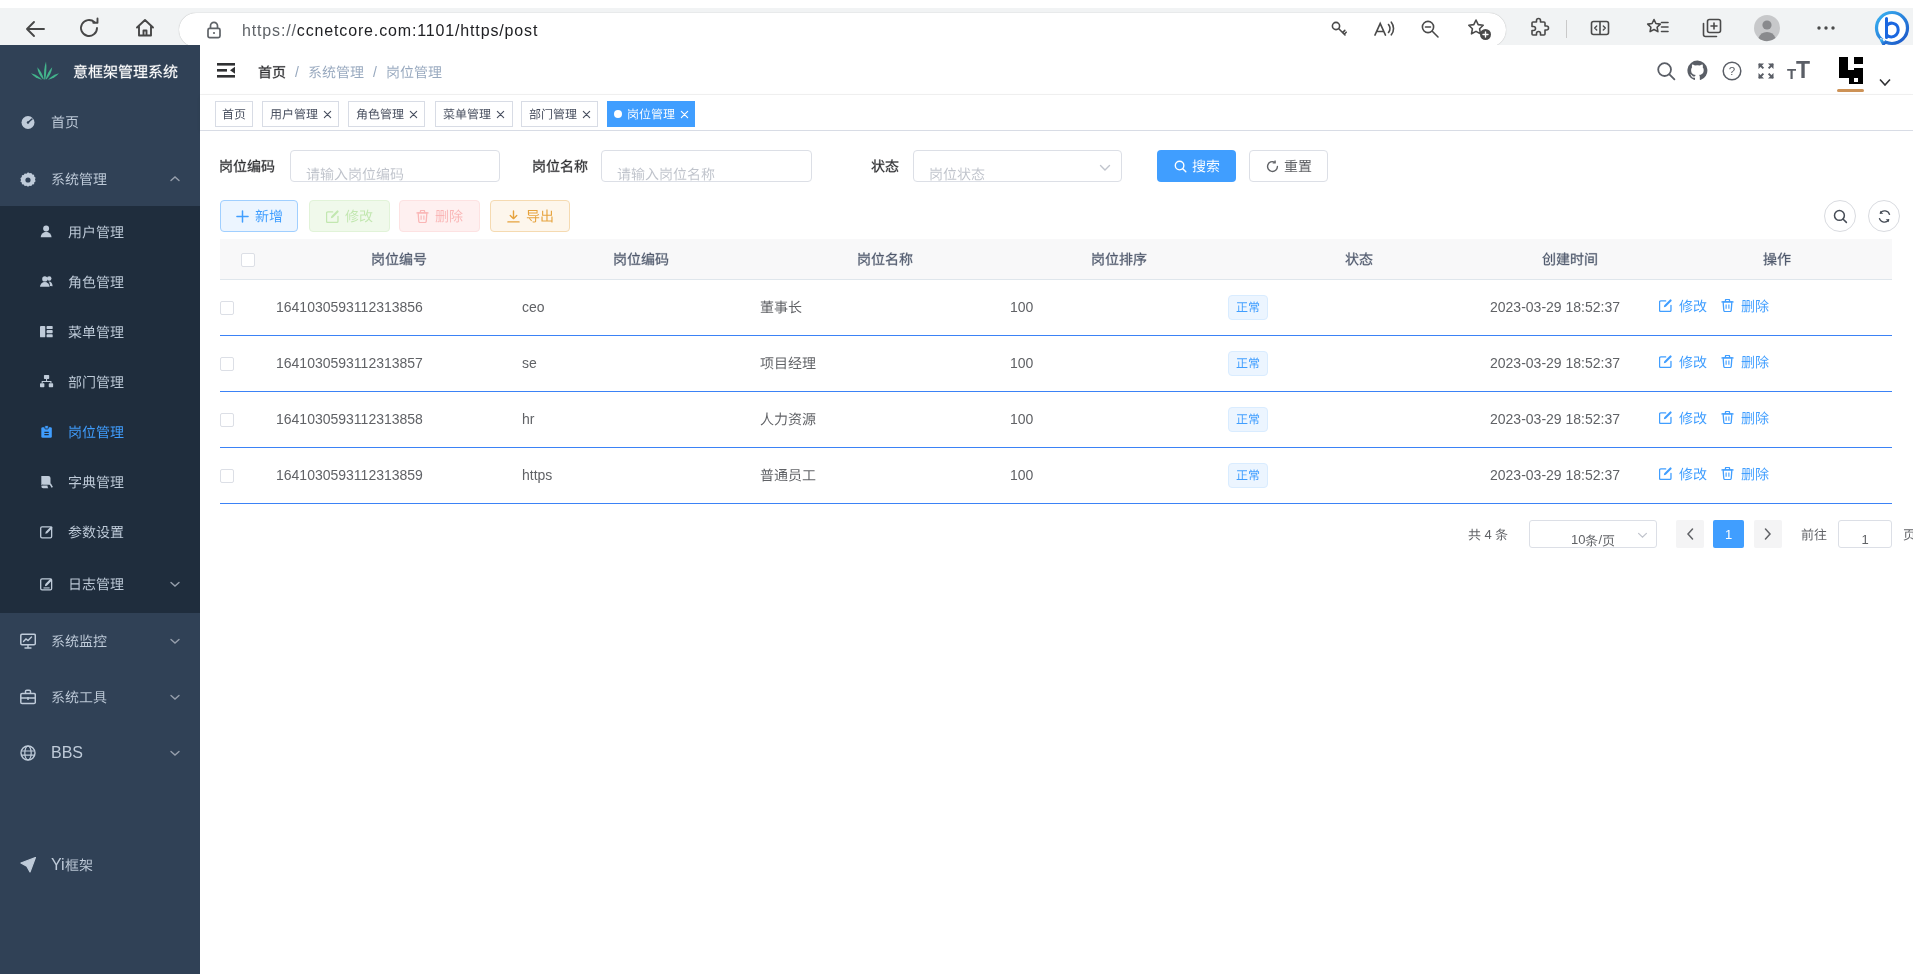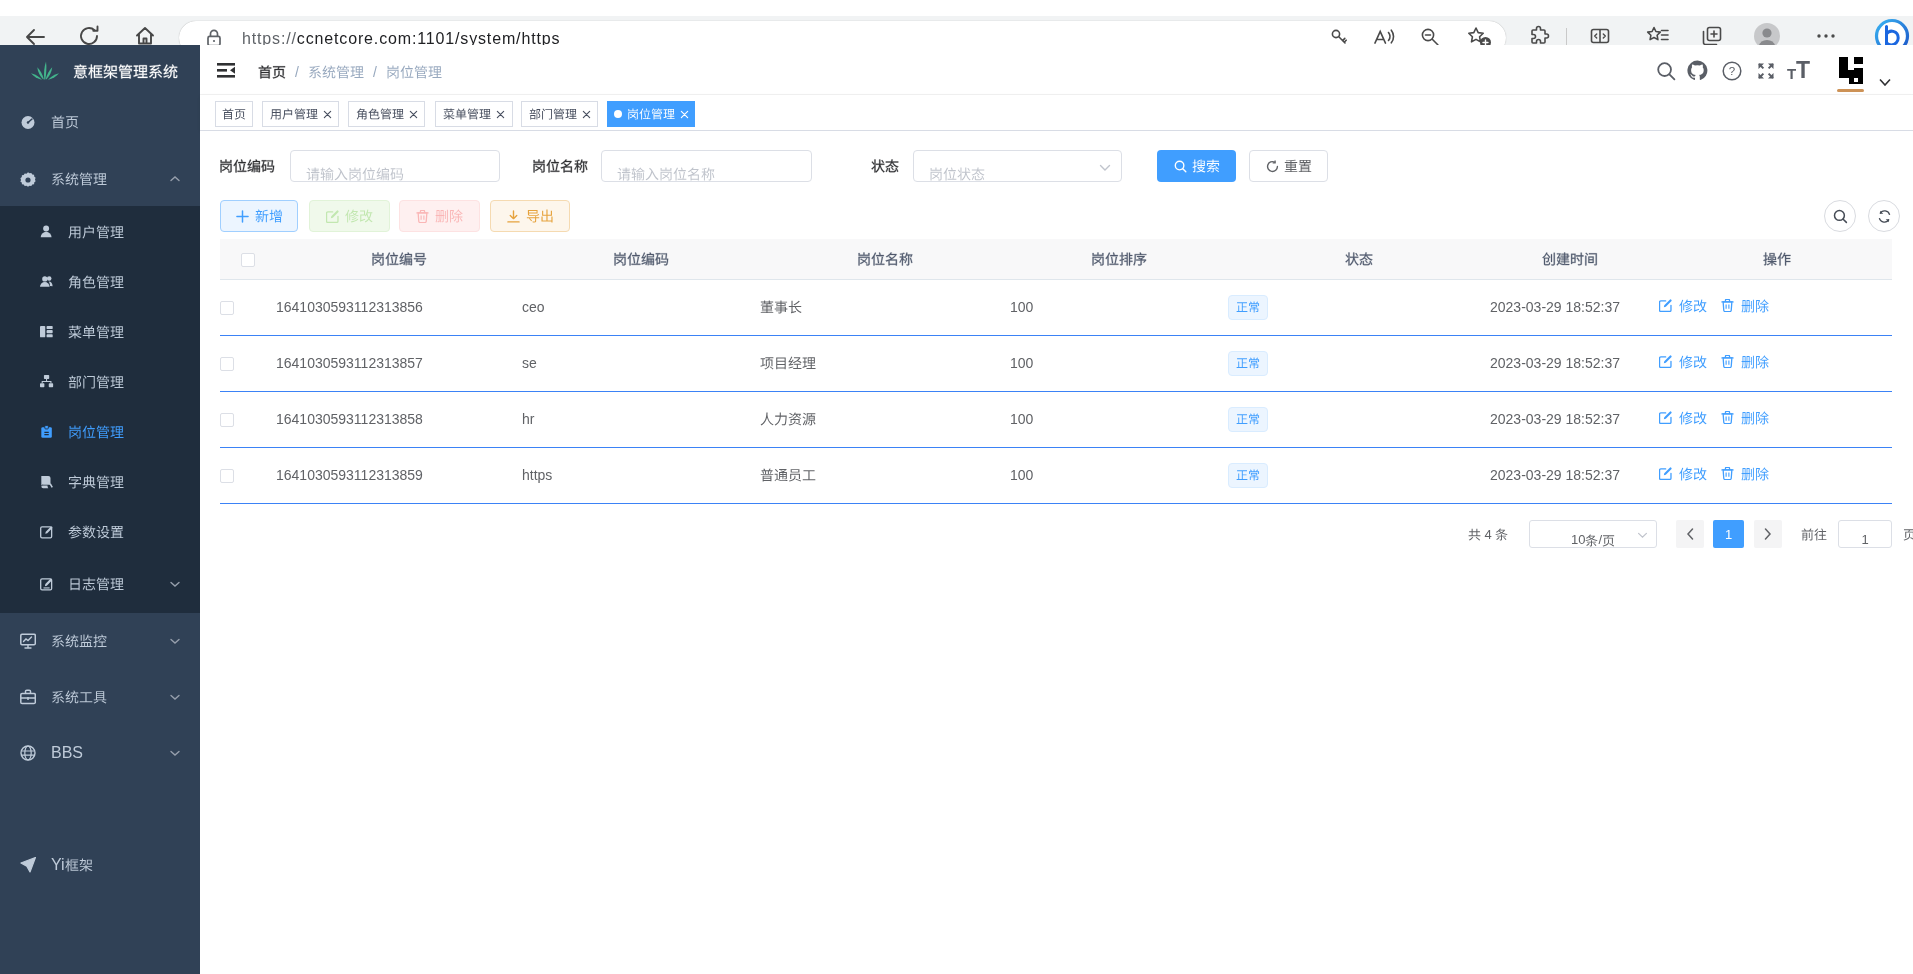--- a/index.html
+++ b/index.html
@@ -1,18 +1,18 @@
 <!DOCTYPE html>
 <html><head><meta charset="utf-8"><style>
 *{margin:0;padding:0;box-sizing:border-box}
 html,body{width:1913px;height:974px;overflow:hidden;font-family:"Liberation Sans",sans-serif;background:#fff}
 .abs{position:absolute}
 .z{display:inline-block;vertical-align:-0.125em;fill:currentColor}
 .zb2{stroke:currentColor;stroke-width:20;stroke-linejoin:round}
-#chrome{position:absolute;left:0;top:16px;width:1913px;height:45px;background:#f1f3f4;border-bottom:1px solid #c8c8c8}
+#chrome{position:absolute;left:0;top:8px;width:1913px;height:45px;background:#f1f3f4;border-bottom:1px solid #c8c8c8}
 #pill{position:absolute;left:179px;top:5px;width:1327px;height:34px;background:#fff;border-radius:17px;box-shadow:0 0 1px rgba(0,0,0,.35)}
 #url{position:absolute;left:242px;top:0;height:45px;display:flex;align-items:center;font-size:16px;letter-spacing:0.85px}
 #sidebar{position:absolute;left:0;top:45px;width:200px;height:929px;background:#304156}
 #submenu-bg{position:absolute;left:0;top:161px;width:200px;height:407px;background:#1f2d3d}
 .mi{position:absolute;left:0;width:200px;display:flex;align-items:center;color:#bfcbd9;font-size:16px}
 #navbar{position:absolute;left:200px;top:45px;width:1713px;height:50px;background:#fff;border-bottom:1px solid #f2f2f2}
 #tagsbar{position:absolute;left:200px;top:95px;width:1713px;height:36px;background:#fff;border-bottom:1px solid #d8dce5;box-shadow:0 1px 3px 0 rgba(0,0,0,.08)}
 .tab{position:absolute;top:6px;height:26px;border:1px solid #d8dce5;background:#fff;color:#495060;font-size:12px;display:flex;align-items:center;justify-content:center}
 .tab.act{background:#409eff;border-color:#409eff;color:#fff}
 #content{position:absolute;left:200px;top:131px;width:1713px;height:843px;background:#fff}
@@ -38,21 +38,21 @@
       <path d="M4 11.5 12 4l8 7.5M6 10v9.5h12V10M10.5 19.5v-5h3v5" stroke="#474747" stroke-width="1.9" stroke-linecap="round" stroke-linejoin="round"></path>
     </svg>
     <div id="pill"></div>
     <svg class="abs" style="left:203px;top:11px;" width="22" height="22" viewBox="0 0 22 22" fill="none">
       <rect x="5" y="9.3" width="12" height="9.4" rx="1.6" stroke="#5f6368" stroke-width="1.7"></rect>
       <path d="M7.5 9.3V6.8a3.5 3.5 0 0 1 7 0v2.5" stroke="#5f6368" stroke-width="1.7"></path>
       <circle cx="11" cy="14" r="1.1" fill="#5f6368"></circle>
     </svg>
 <div id="url">
       <span style="color:#5f6368">https://</span>
-      <span style="color:#202124">ccnetcore.com:1101/system/https</span>
+      <span style="color:#202124">ccnetcore.com:1101/https/post</span>
     </div>
 <svg class="abs" style="left:1328px;top:10px;" width="22" height="22" viewBox="0 0 22 22" fill="none">
       <circle cx="8" cy="8" r="3.6" stroke="#4a4a4a" stroke-width="1.6"></circle>
       <path d="M10.8 10.8 17 17M14.6 14.6l2.2-2.2M16.2 16.2l2-2" stroke="#4a4a4a" stroke-width="1.6" stroke-linecap="round"></path>
     </svg>
     <svg class="abs" style="left:1372px;top:10px;" width="24" height="22" viewBox="0 0 24 22" fill="none">
       <path d="M3 17 8.2 5.5 13.4 17M4.7 13.5h7" stroke="#4a4a4a" stroke-width="1.7" stroke-linecap="round"></path>
       <path d="M16.5 6.5a6.5 6.5 0 0 1 0 8M19.3 4.2a10 10 0 0 1 0 12.6" stroke="#4a4a4a" stroke-width="1.6" stroke-linecap="round"></path>
     </svg>
     <svg class="abs" style="left:1419px;top:10px;" width="22" height="22" viewBox="0 0 22 22" fill="none">

